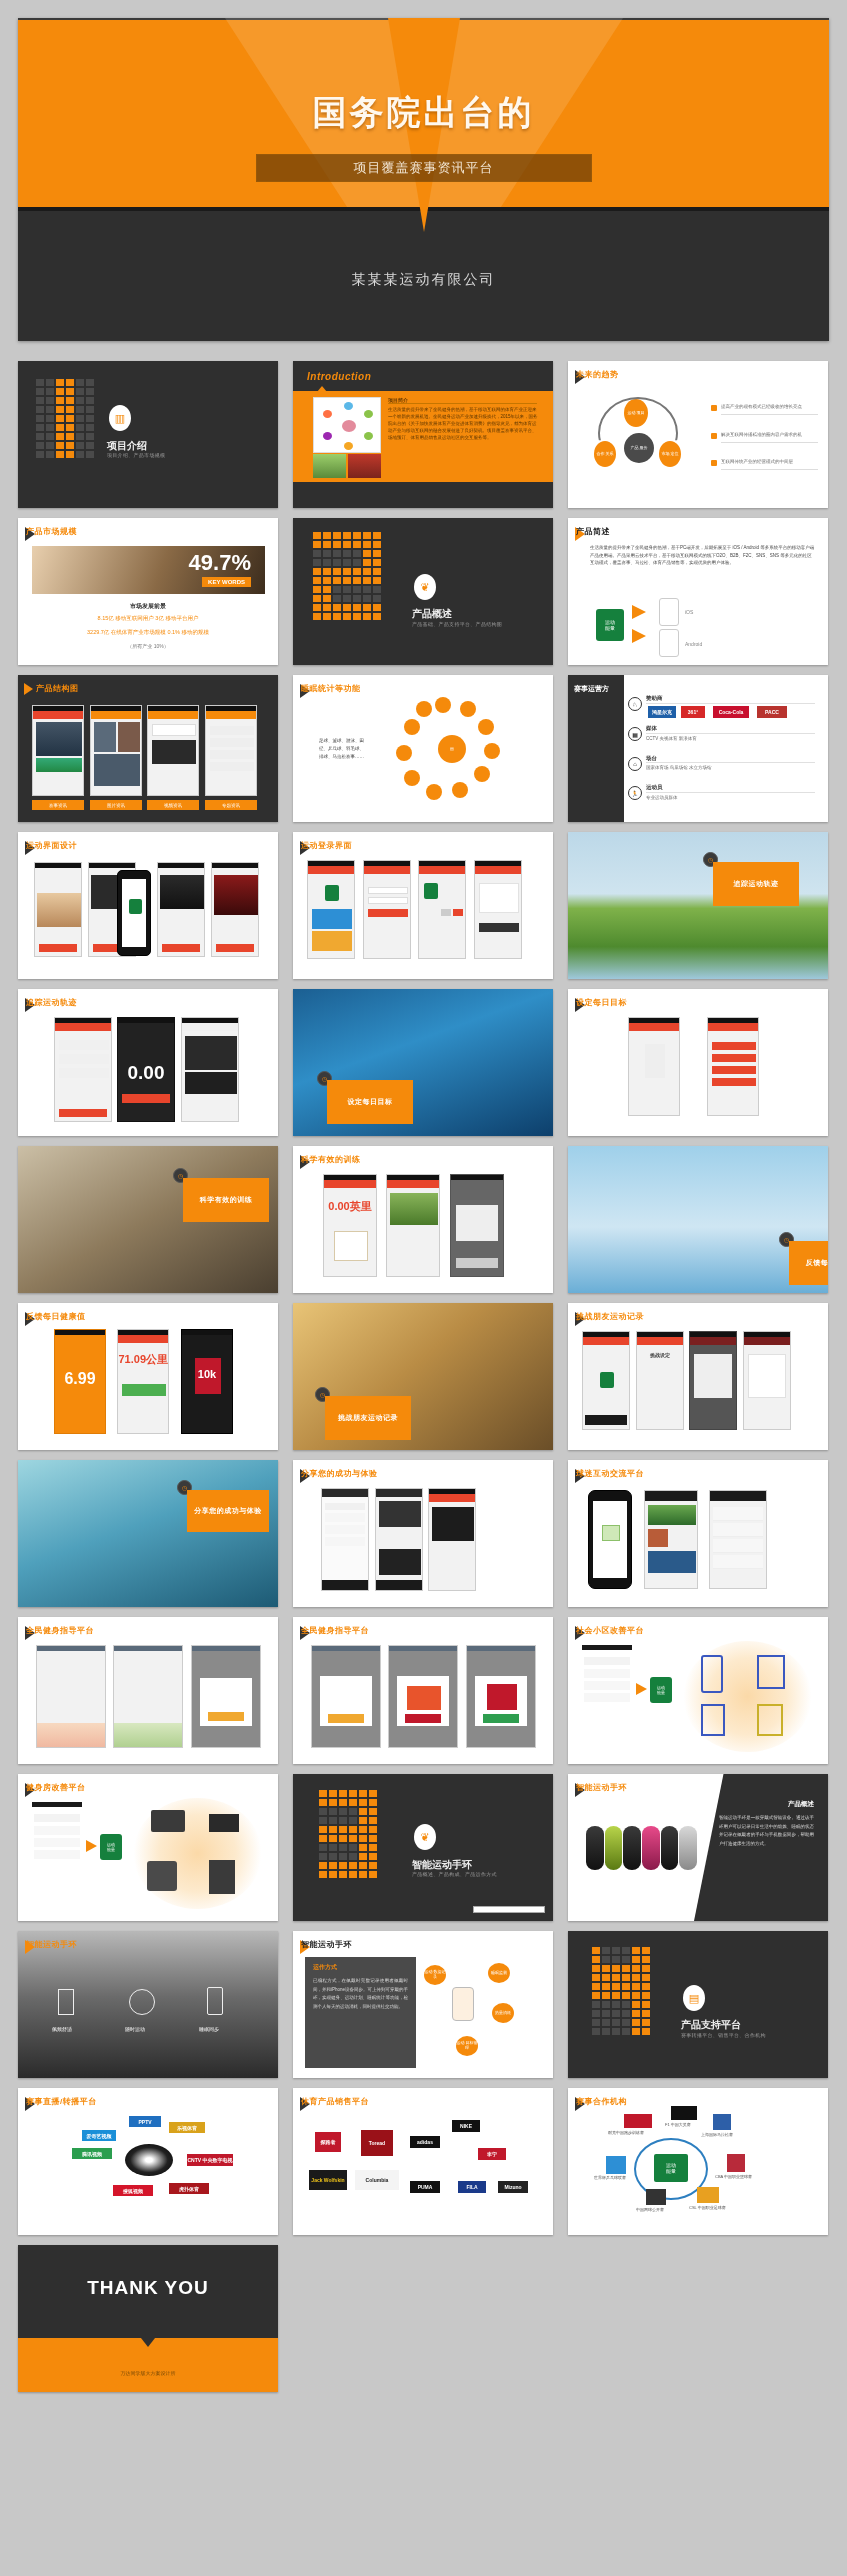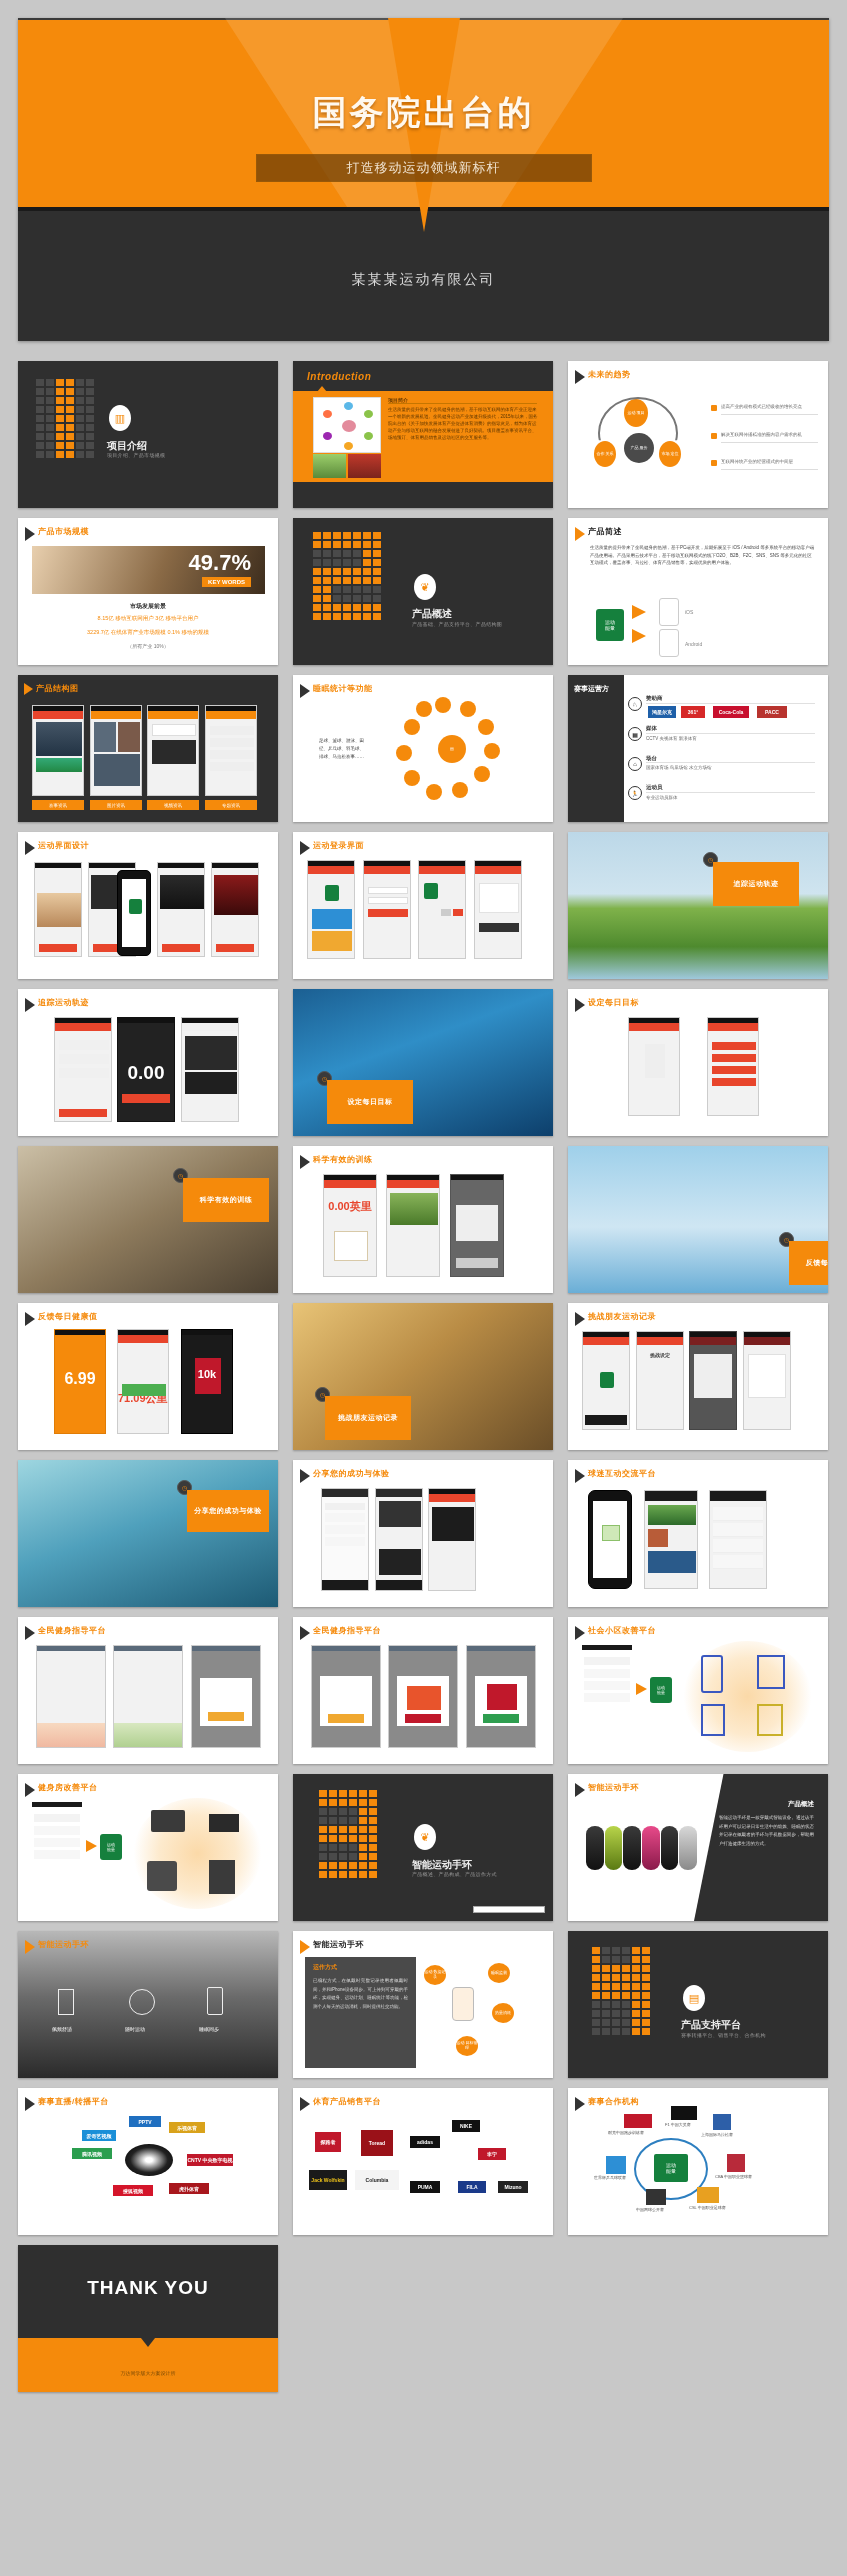--- a/index.html
+++ b/index.html
@@ -93,21 +93,21 @@
   
   .arrow-head {
     position: absolute; left: 7px; top: 9px;
     width: 0; height: 0;
     border-top: 7px solid transparent;
     border-bottom: 7px solid transparent;
     border-left: 10px solid #333;
   }
   .arrow-head.orange { border-left-color: #f58a0b; }
   .slide-title {
-    position: absolute; left: 20px; top: 8px;
+    position: absolute; left: 8px; top: 8px;
     font-size: 8px; font-weight: bold; color: #f58a0b;
     letter-spacing: 0.5px;
     white-space: nowrap;
   }
 
   
   .dots {
     position: absolute;
     display: grid;
     grid-template-columns: repeat(var(--cols,6), 1fr);
@@ -204,21 +204,21 @@
 
 <div class="page">
 
   <div class="hero">
     <div class="hero-orange"></div>
     <div class="hero-tri"></div>
     <div class="hero-dark"></div>
     <div class="hero-tri2"></div>
     <div class="hero-title">国务院出台的</div>
     <div class="hero-sub-bar">
-      <span class="hero-sub">打造移动运动领域新标杆</span>
+      <span class="hero-sub">项目覆盖赛事资讯平台</span>
     </div>
     <div class="hero-company">某某某运动有限公司</div>
   </div>
 
   <div class="grid">
 
     <div class="thumb dark">
       <div class="dots" style="left:18px;top:18px;--cols:6;">
         <i class="dot"></i>
           <i class="dot"></i>
@@ -658,21 +658,21 @@
     <div class="thumb">
       <div class="arrow-head"></div>
       <div class="slide-title">反馈每日健康值</div>
       <div class="phone" style="left:36px;top:26px;width:52px;height:105px;background:#f58a0b;border-color:#e07c05;">
         <div class="bar"></div>
         <div class="big-num" style="left:0;right:0;top:40px;text-align:center;font-size:16px;color:#fff;">6.99</div>
       </div>
       <div class="phone" style="left:99px;top:26px;width:52px;height:105px;">
         <div class="bar"></div>
           <div class="nav"></div>
-        <div class="big-num" style="left:0;right:0;top:22px;text-align:left;font-size:11px;color:#e8452c;margin-top:39px;">71.09公里</div>
+        <div class="big-num" style="left:0;right:0;top:22px;text-align:right;font-size:11px;color:#e8452c;">71.09公里</div>
         <div style="position:absolute;left:4px;top:54px;width:44px;height:12px;background:#4caf50;"></div>
       </div>
       <div class="phone" style="left:163px;top:26px;width:52px;height:105px;background:#1a1a1a;border-color:#000;">
         <div class="bar"></div>
         <div style="position:absolute;left:13px;top:28px;width:26px;height:36px;background:#c0182b;"></div>
         <div class="big-num" style="left:0;right:0;top:38px;text-align:center;font-size:11px;color:#fff;">10k</div>
       </div>
     </div>
 
     <div class="thumb">

